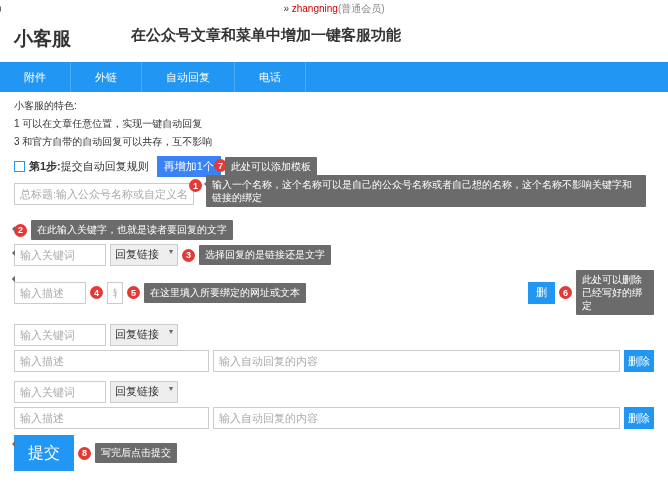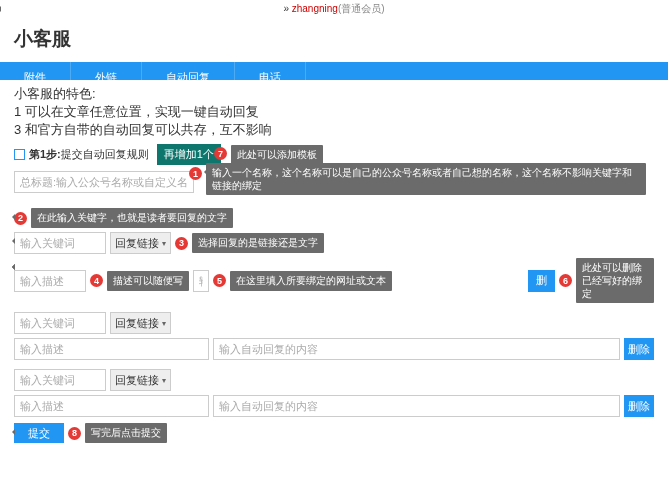--- a/index.html
+++ b/index.html
@@ -3,54 +3,55 @@
 <meta charset="utf-8">
 <style>
 *{box-sizing:border-box;margin:0;padding:0;font-family:"Microsoft YaHei",Arial,sans-serif}
 body{background:#fff;width:668px;font-size:11px;color:#333}
 .topbar{text-align:center;padding:2px 6px;font-size:10px}
 .topbar .u{color:#c00}
 .topbar .m{color:#888}
 .header{display:flex;align-items:flex-start;padding:8px 14px 10px}
 .logo{font-size:19px;font-weight:bold;margin-right:60px}
 .slogan{font-size:15px;font-weight:bold}
-.nav{background:#2196f3;display:flex;height:18px}
+.nav{background:#2196f3;display:flex;height:30px}
 .nav-item{color:#fff;padding:0 24px;line-height:30px;font-size:11px;cursor:pointer;border-right:1px solid rgba(255,255,255,.2)}
 .content{padding:6px 14px}
-.intro{font-size:13px;line-height:16px;margin-bottom:2px}
+.intro{font-size:10px;line-height:16px;margin-bottom:2px}
 .step{display:flex;align-items:center;margin:6px 0;font-size:11px}
 .step .ic{width:11px;height:11px;border:1px solid #2196f3;margin-right:4px}
 .step b{font-weight:bold}
-.btn-add{background:#0f766e;color:#fff;border:none;padding:3px 7px;margin-left:8px;font-size:11px;cursor:pointer;position:relative}
+.btn-add{background:#3b82f6;color:#fff;border:none;padding:3px 7px;margin-left:8px;font-size:11px;cursor:pointer;position:relative}
 .row{display:flex;align-items:center;margin:4px 0;gap:4px;position:relative}
 .inp{border:1px solid #ccc;padding:3px 5px;font-size:11px;height:22px}
 .inp::placeholder{color:#aaa}
 .w-title{width:180px}
 .w-kw{width:92px}
 .w-desc{width:195px}
 .w-auto{flex:1}
-.sel{border:1px solid #ccc;background:#eee;padding:2px 4px;font-size:11px;height:22px;display:flex;align-items:center;gap:3px}
+.sel{border:1px solid #ccc;background:#eee;padding:2px 4px;font-size:11px;height:22px;display:flex;gap:10px}
 .sel .chev{font-size:8px;color:#666}
 .btn-del{background:#2196f3;color:#fff;border:none;padding:3px 4px;font-size:11px;cursor:pointer;height:22px}
-.btn-submit{background:#2196f3;color:#fff;border:none;padding:0 14px;font-size:11px;cursor:pointer;height:20px}
+.btn-submit{background:#2196f3;color:#fff;border:none;padding:0 14px;font-size:16px;cursor:pointer;height:36px}
 .tip{position:absolute;background:#6b6b6b;color:#fff;padding:3px 6px;font-size:10px;white-space:nowrap;z-index:5;border-radius:1px}
 .tip::before{content:"";position:absolute;left:-5px;top:6px;border:3px solid transparent;border-right-color:#6b6b6b}
 .badge{display:inline-flex;width:13px;height:13px;background:#e53935;color:#fff;border-radius:50%;font-size:9px;align-items:center;justify-content:center;font-weight:bold}
 .badge-abs{position:absolute}
 .group{border-top:1px solid transparent;margin-top:4px}
 </style>
 </head>
 <body>
 
 <div class="topbar">
   <span>» </span><span class="u">zhangning</span><span class="m">(普通会员)</span>
 </div>
 
 <div class="header">
   <div class="logo">小客服</div>
+  <div class="slogan">在公众号文章和菜单中增加一键客服功能</div>
 </div>
 
 <div class="nav">
   <div class="nav-item">附件</div>
   <div class="nav-item">外链</div>
   <div class="nav-item">自动回复</div>
   <div class="nav-item">电话</div>
 </div>
 
 <div class="content">
@@ -59,21 +60,21 @@
   <div class="intro">3 和官方自带的自动回复可以共存，互不影响</div>
 
   <div class="step">
     <span class="ic"></span>
     <b>第1步:</b>
     <span> 提交自动回复规则</span>
     <button class="btn-add">
       <span>再增加1个</span>
       <span class="badge badge-abs" style="right:-6px;top:3px">7</span>
     </button>
-    <div class="tip" style="position:static;margin-left:10px">此处可以添加模板</div>
+    <div class="tip" style="position:static;margin-left:4px">此处可以添加模板</div>
   </div>
 
   <div class="row">
     <input class="inp w-title" placeholder="总标题:输入公众号名称或自定义名" style="">
     <span class="badge badge-abs" style="left:175px;top:-4px">1</span>
     <div class="tip" style="left:192px;top:-8px;white-space:normal;width:440px;line-height:13px">输入一个名称，这个名称可以是自己的公众号名称或者自己想的名称，这个名称不影响关键字和链接的绑定</div>
   </div>
 
   <div class="group">
     <div class="row" style="margin-top:10px">
@@ -85,21 +86,20 @@
       <div class="sel">
         <span>回复链接</span>
         <span class="chev">▾</span>
       </div>
       <span class="badge">3</span>
       <div class="tip" style="position:static">选择回复的是链接还是文字</div>
     </div>
     <div class="row">
       <input class="inp" style="width: 72px;" placeholder="输入描述">
       <span class="badge">4</span>
-      <div class="tip" style="position:static">描述可以随便写</div>
       <input class="inp" style="width: 16px;" placeholder="输入自">
       <span class="badge">5</span>
       <div class="tip" style="position:static">在这里填入所要绑定的网址或文本</div>
       <div style="flex:1"></div>
       <button class="btn-del" style="padding:3px 8px"><span>删</span></button>
       <span class="badge">6</span>
       <div class="tip" style="position:static;white-space:normal;width:78px;line-height:13px">此处可以删除已经写好的绑定</div>
     </div>
   </div>
 

